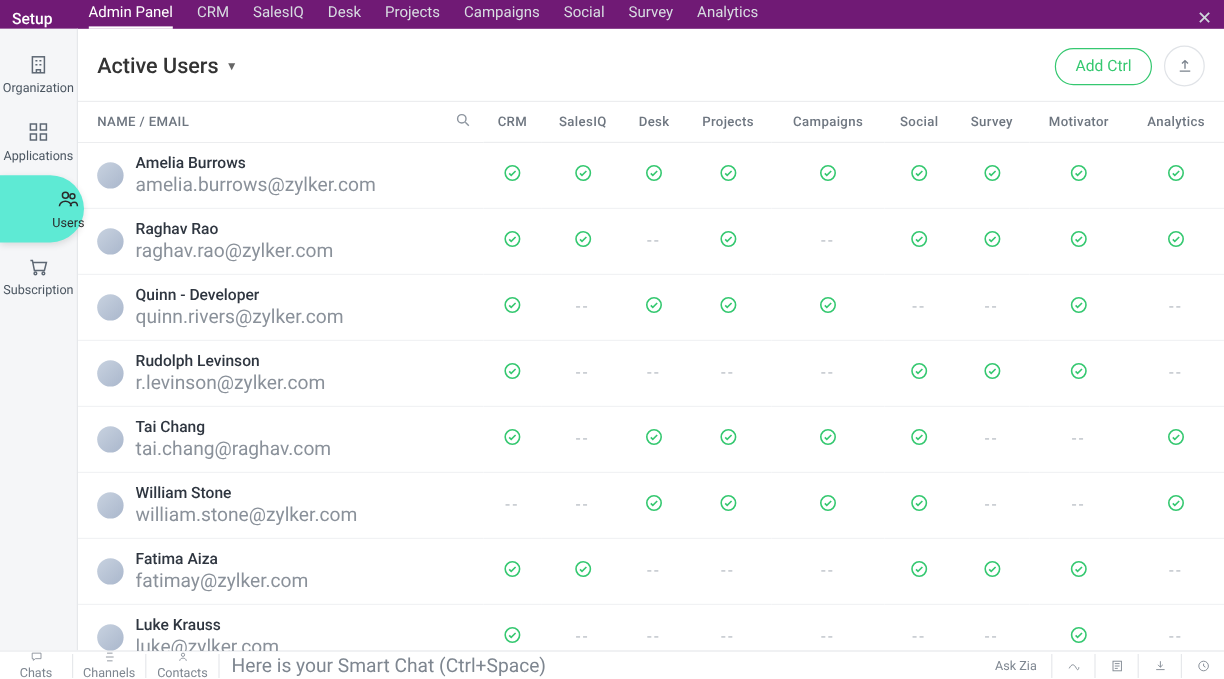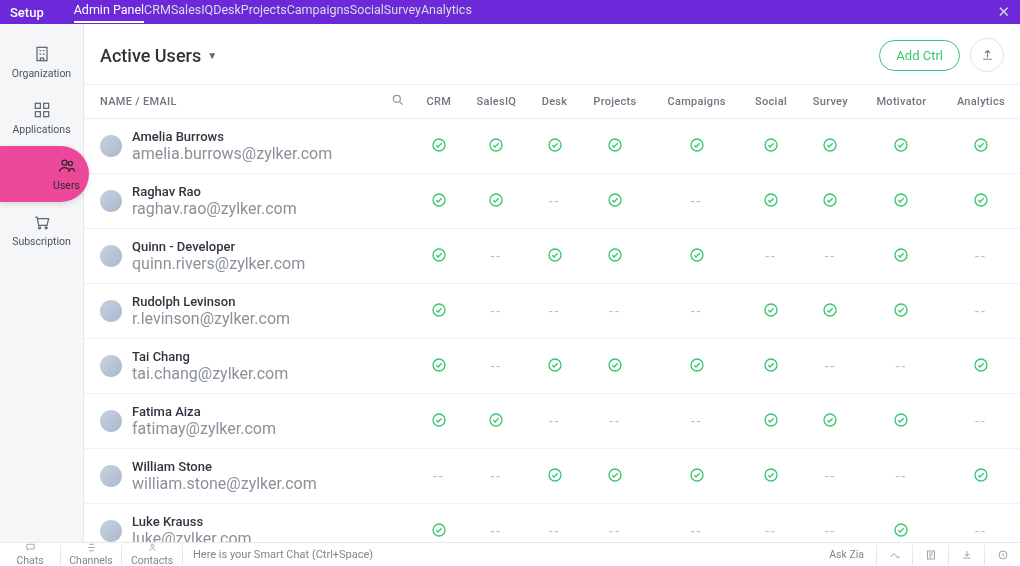--- a/index.html
+++ b/index.html
@@ -1,33 +1,33 @@
 <!DOCTYPE html>
 <html><head>
 <meta charset="utf-8">
 <style>
 * { margin: 0; padding: 0; box-sizing: border-box; }
 body { font-family: -apple-system, BlinkMacSystemFont, "Segoe UI", Roboto, sans-serif; font-size: 13px; color: #333; background: #fff; width: 1020px; height: 566px; overflow: hidden; display: flex; flex-direction: column; }
 
 
-.topbar { background: #6d28d9; color: #fff; height: 24px; display: flex; align-items: center; padding: 0 10px; font-size: 13px; }
+.topbar { background: #701a75; color: #fff; height: 24px; display: flex; align-items: flex-end; padding: 0 10px; font-size: 13px; }
 .topbar .brand { font-weight: 500; margin-right: 30px; }
-.topbar .nav { display: flex; }
+.topbar .nav { display: flex; gap: 20px; }
 .topbar .nav span { color: #d8dde2; cursor: pointer; font-size: 12.5px; position: relative; padding-bottom: 4px; }
 .topbar .nav span.active { color: #fff; border-bottom: 2px solid #fff; }
 .topbar .close { margin-left: auto; cursor: pointer; font-size: 15px; color: #cfd6dc; }
 
 
 .body { flex: 1; display: flex; min-height: 0; }
 
 
-.sidebar { width: 84px; background: #f5f6f8; border-right: 1px solid #e6e8eb; display: flex; flex-direction: column; align-items: stretch; padding-top: 10px; }
+.sidebar { width: 65px; background: #f5f6f8; border-right: 1px solid #e6e8eb; display: flex; flex-direction: column; align-items: stretch; padding-top: 10px; }
 .sidebar .item { display: flex; flex-direction: column; align-items: center; gap: 3px; padding: 10px 0; font-size: 10.5px; color: #4a5560; cursor: pointer; }
 .sidebar .item svg { width: 20px; height: 20px; }
-.sidebar .item.active { background: #ec4899; color: #2b2b2b; border-top-right-radius: 28px; border-bottom-right-radius: 28px; box-shadow: 0 2px 6px rgba(0,0,0,0.12); margin-right: -6px; position: relative; z-index: 5; padding-left: 44px; }
+.sidebar .item.active { background: #5eead4; color: #2b2b2b; border-top-right-radius: 28px; border-bottom-right-radius: 28px; box-shadow: 0 2px 6px rgba(0,0,0,0.12); margin-right: -6px; position: relative; z-index: 5; padding-left: 44px; }
 
 
 .main { flex: 1; display: flex; flex-direction: column; min-width: 0; }
 
 
 .page-header { display: flex; align-items: center; padding: 14px 16px 12px 16px; }
 .page-title { font-size: 18px; font-weight: 500; color: #333; display: flex; align-items: center; gap: 6px; }
 .page-title .caret { font-size: 10px; color: #666; }
 .header-actions { margin-left: auto; display: flex; align-items: center; gap: 10px; }
 .btn { padding: 7px 16px; border-radius: 18px; font-size: 13px; cursor: pointer; border: 1px solid transparent; }
@@ -49,21 +49,21 @@
 .check-ic { display: inline-flex; }
 .check-ic svg { width: 16px; height: 16px; }
 .dash { color: #b8bdc4; font-size: 14px; letter-spacing: 2px; }
 .search-wrap { margin-left: auto; color: #8c949e; }
 
 
 .bottombar { height: 24px; border-top: 1px solid #e6e8eb; display: flex; align-items: center; font-size: 10.5px; color: #7e8690; background: #fff; }
 .bottombar .col { display: flex; flex-direction: column; align-items: center; width: 60px; gap: 1px; }
 .bottombar .col svg { width: 11px; height: 11px; }
 .bottombar .sep { width: 1px; height: 20px; background: #e6e8eb; }
-.bottombar .chat-hint { padding-left: 10px; font-size: 11px; }
+.bottombar .chat-hint { padding-left: 10px; font-size: 16px; }
 .bottombar .right { margin-left: auto; display: flex; align-items: center; }
 .bottombar .right .cell { width: 36px; display: flex; align-items: center; justify-content: center; border-left: 1px solid #e6e8eb; height: 20px; }
 .bottombar .askzia { padding: 0 12px; }
 </style>
 </head>
 <body>
 
 <div class="topbar">
   <span class="brand">Setup</span>
   <div class="nav" id="top-nav">
@@ -357,30 +357,75 @@
                   </svg>
                 </span></td>
               <td><span class="dash">--</span></td>
             </tr>
             <tr>
               <td class="name-cell">
                 <div class="user-row">
                   <span class="avatar"></span>
                   <div>
                     <div class="user-name">Tai Chang</div>
-                    <div class="user-email">tai.chang@zylker.com</div>
-                  </div>
-                </div>
-              </td>
-              <td><span class="check-ic">
-                  <svg viewBox="0 0 24 24" fill="none" stroke="#35c870" stroke-width="2">
-                    <circle cx="12" cy="12" r="9"></circle>
-                    <path d="M8 12.5l2.5 2.5L16 9.5"></path>
-                  </svg>
-                </span></td>
+                    <div class="user-email">tai.chang@raghav.com</div>
+                  </div>
+                </div>
+              </td>
+              <td><span class="check-ic">
+                  <svg viewBox="0 0 24 24" fill="none" stroke="#35c870" stroke-width="2">
+                    <circle cx="12" cy="12" r="9"></circle>
+                    <path d="M8 12.5l2.5 2.5L16 9.5"></path>
+                  </svg>
+                </span></td>
+              <td><span class="dash">--</span></td>
+              <td><span class="check-ic">
+                  <svg viewBox="0 0 24 24" fill="none" stroke="#35c870" stroke-width="2">
+                    <circle cx="12" cy="12" r="9"></circle>
+                    <path d="M8 12.5l2.5 2.5L16 9.5"></path>
+                  </svg>
+                </span></td>
+              <td><span class="check-ic">
+                  <svg viewBox="0 0 24 24" fill="none" stroke="#35c870" stroke-width="2">
+                    <circle cx="12" cy="12" r="9"></circle>
+                    <path d="M8 12.5l2.5 2.5L16 9.5"></path>
+                  </svg>
+                </span></td>
+              <td><span class="check-ic">
+                  <svg viewBox="0 0 24 24" fill="none" stroke="#35c870" stroke-width="2">
+                    <circle cx="12" cy="12" r="9"></circle>
+                    <path d="M8 12.5l2.5 2.5L16 9.5"></path>
+                  </svg>
+                </span></td>
+              <td><span class="check-ic">
+                  <svg viewBox="0 0 24 24" fill="none" stroke="#35c870" stroke-width="2">
+                    <circle cx="12" cy="12" r="9"></circle>
+                    <path d="M8 12.5l2.5 2.5L16 9.5"></path>
+                  </svg>
+                </span></td>
+              <td><span class="dash">--</span></td>
+              <td><span class="dash">--</span></td>
+              <td><span class="check-ic">
+                  <svg viewBox="0 0 24 24" fill="none" stroke="#35c870" stroke-width="2">
+                    <circle cx="12" cy="12" r="9"></circle>
+                    <path d="M8 12.5l2.5 2.5L16 9.5"></path>
+                  </svg>
+                </span></td>
+            </tr>
+            <tr>
+              <td class="name-cell">
+                <div class="user-row">
+                  <span class="avatar"></span>
+                  <div>
+                    <div class="user-name">William Stone</div>
+                    <div class="user-email">william.stone@zylker.com</div>
+                  </div>
+                </div>
+              </td>
+              <td><span class="dash">--</span></td>
               <td><span class="dash">--</span></td>
               <td><span class="check-ic">
                   <svg viewBox="0 0 24 24" fill="none" stroke="#35c870" stroke-width="2">
                     <circle cx="12" cy="12" r="9"></circle>
                     <path d="M8 12.5l2.5 2.5L16 9.5"></path>
                   </svg>
                 </span></td>
               <td><span class="check-ic">
                   <svg viewBox="0 0 24 24" fill="none" stroke="#35c870" stroke-width="2">
                     <circle cx="12" cy="12" r="9"></circle>
@@ -445,65 +490,20 @@
                     <path d="M8 12.5l2.5 2.5L16 9.5"></path>
                   </svg>
                 </span></td>
               <td><span class="check-ic">
                   <svg viewBox="0 0 24 24" fill="none" stroke="#35c870" stroke-width="2">
                     <circle cx="12" cy="12" r="9"></circle>
                     <path d="M8 12.5l2.5 2.5L16 9.5"></path>
                   </svg>
                 </span></td>
               <td><span class="dash">--</span></td>
-            </tr>
-            <tr>
-              <td class="name-cell">
-                <div class="user-row">
-                  <span class="avatar"></span>
-                  <div>
-                    <div class="user-name">William Stone</div>
-                    <div class="user-email">william.stone@zylker.com</div>
-                  </div>
-                </div>
-              </td>
-              <td><span class="dash">--</span></td>
-              <td><span class="dash">--</span></td>
-              <td><span class="check-ic">
-                  <svg viewBox="0 0 24 24" fill="none" stroke="#35c870" stroke-width="2">
-                    <circle cx="12" cy="12" r="9"></circle>
-                    <path d="M8 12.5l2.5 2.5L16 9.5"></path>
-                  </svg>
-                </span></td>
-              <td><span class="check-ic">
-                  <svg viewBox="0 0 24 24" fill="none" stroke="#35c870" stroke-width="2">
-                    <circle cx="12" cy="12" r="9"></circle>
-                    <path d="M8 12.5l2.5 2.5L16 9.5"></path>
-                  </svg>
-                </span></td>
-              <td><span class="check-ic">
-                  <svg viewBox="0 0 24 24" fill="none" stroke="#35c870" stroke-width="2">
-                    <circle cx="12" cy="12" r="9"></circle>
-                    <path d="M8 12.5l2.5 2.5L16 9.5"></path>
-                  </svg>
-                </span></td>
-              <td><span class="check-ic">
-                  <svg viewBox="0 0 24 24" fill="none" stroke="#35c870" stroke-width="2">
-                    <circle cx="12" cy="12" r="9"></circle>
-                    <path d="M8 12.5l2.5 2.5L16 9.5"></path>
-                  </svg>
-                </span></td>
-              <td><span class="dash">--</span></td>
-              <td><span class="dash">--</span></td>
-              <td><span class="check-ic">
-                  <svg viewBox="0 0 24 24" fill="none" stroke="#35c870" stroke-width="2">
-                    <circle cx="12" cy="12" r="9"></circle>
-                    <path d="M8 12.5l2.5 2.5L16 9.5"></path>
-                  </svg>
-                </span></td>
             </tr>
             <tr>
               <td class="name-cell">
                 <div class="user-row">
                   <span class="avatar"></span>
                   <div>
                     <div class="user-name">Luke Krauss</div>
                     <div class="user-email">luke@zylker.com</div>
                   </div>
                 </div>

